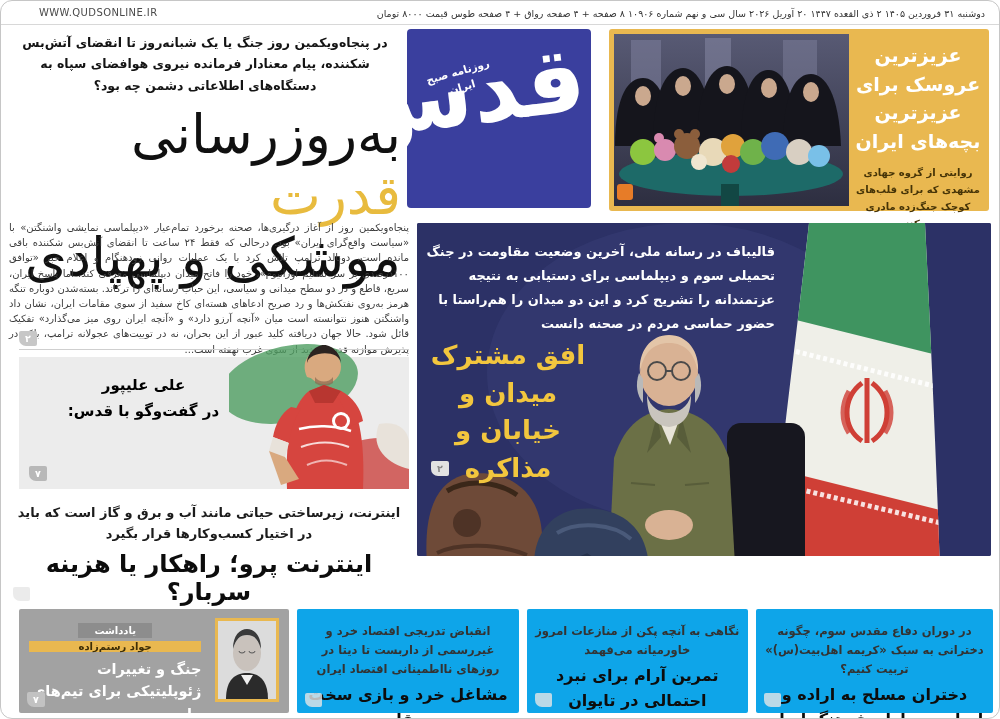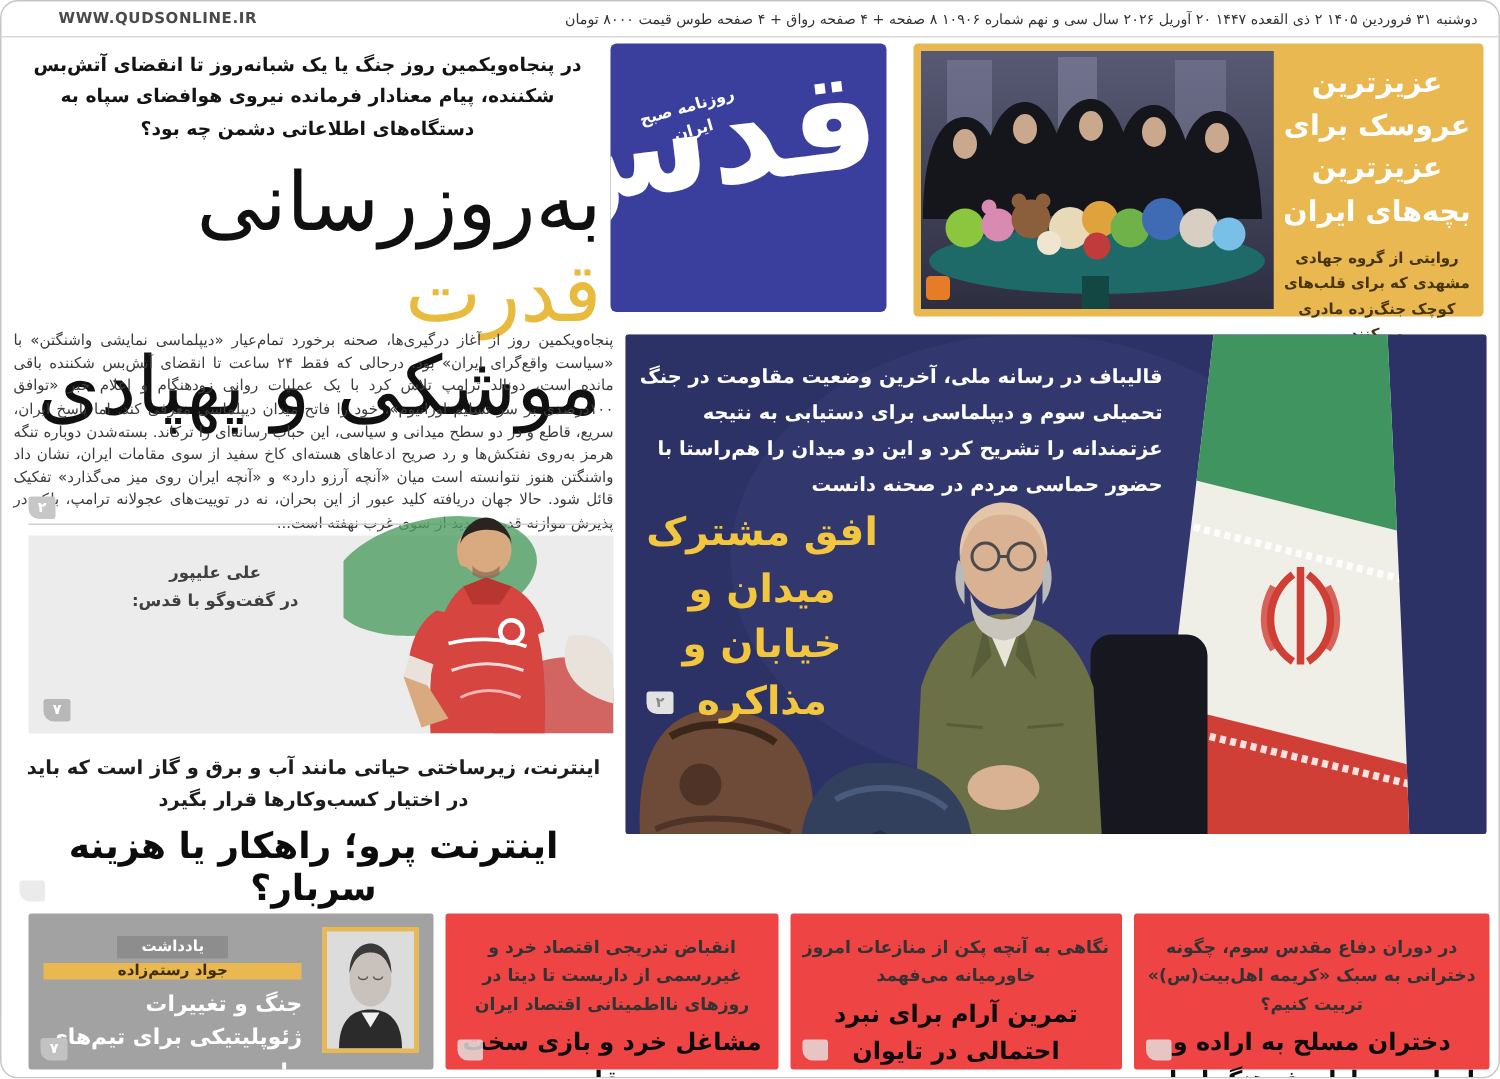--- a/index.html
+++ b/index.html
@@ -1,21 +1,21 @@
 <!DOCTYPE html>
 <html lang="fa"><head>
 <meta charset="utf-8">
 <style>
   html,body{margin:0;padding:0;background:#ffffff;}
   .page{position:relative;width:1000px;height:719px;background:#fff;
         font-family:"DejaVu Sans", sans-serif;direction:rtl;overflow:hidden;
         border:1px solid #c6c6c6;border-radius:12px;box-sizing:border-box;}
   
   .site-url{position:absolute;left:38px;top:6px;font-size:10px;color:#4a4a4a;
-            direction:ltr;letter-spacing:.4px;font-weight:bold;}
+            direction:ltr;letter-spacing:.4px;font-weight:normal;}
   .dateline{position:absolute;right:14px;top:7px;font-size:9.5px;color:#333;white-space:nowrap;}
   .topline{position:absolute;top:23px;left:0;right:0;height:1px;background:#d8d8d8;}
   
   .logo{position:absolute;top:28px;right:408px;width:184px;height:179px;background:#3a3f9e;
         border-radius:4px;overflow:hidden;color:#fff;}
   .logo-title{position:absolute;right:6px;top:18px;font-size:92px;font-weight:bold;
               transform:rotate(-7deg);line-height:1;}
   .logo-sub{position:absolute;left:14px;top:34px;width:78px;font-size:10.5px;font-weight:bold;
             text-align:center;line-height:1.55;transform:rotate(-16deg);}
   
@@ -38,38 +38,38 @@
   
   .badge{position:absolute;width:18px;height:15px;font-size:9.5px;font-weight:bold;color:#fff;
          background:#c7c7c7;display:flex;align-items:center;justify-content:center;
          border-radius:2px 2px 2px 7px;}
   .badge-light{background:#e2e2e2;color:#8a8a8a;}
   .watermark{position:absolute;width:17px;height:14px;background:#e6e6e6;opacity:.8;
              border-radius:2px 2px 2px 7px;}
   
   .alipour-card{position:absolute;left:18px;top:356px;width:390px;height:132px;background:#ececec;}
   .alipour-text{position:absolute;left:22px;top:16px;width:205px;text-align:center;}
-  .alipour-byline{font-size:11px;font-weight:bold;color:#404040;line-height:1.7;}
+  .alipour-byline{font-size:15px;font-weight:bold;color:#000000;line-height:1.7;}
   .alipour-headline{margin-top:7px;font-size:19.5px;font-weight:bold;color:#0e0e0e;line-height:1.6;}
   .player{position:absolute;left:228px;top:328px;width:180px;height:160px;z-index:3;}
   
   .internet{position:absolute;left:8px;top:501px;width:400px;text-align:center;}
   .internet-kicker{font-size:13px;font-weight:bold;color:#1c1c1c;line-height:1.65;}
   .internet-headline{margin-top:5px;font-size:24px;font-weight:bold;color:#0c0c0c;letter-spacing:-.5px;}
   
   .mainphoto{position:absolute;left:416px;top:222px;width:574px;height:333px;background:#2c3166;
              overflow:hidden;border-radius:2px;}
   .mainphoto svg{position:absolute;inset:0;}
   .gh-kicker{position:absolute;top:17px;right:216px;width:356px;text-align:right;color:#fff;
              font-size:13px;font-weight:bold;line-height:1.85;z-index:2;}
   .gh-headline{position:absolute;top:78px;left:12px;width:158px;text-align:center;color:#f2c63e;
                font-size:26px;font-weight:bold;line-height:1.45;z-index:2;margin-top:36px;}
   
   .bottomrow{position:absolute;left:18px;top:608px;width:974px;height:104px;display:flex;gap:8px;}
-  .news-card{background:#ef4444;text-align:center;padding:13px 8px 8px;box-sizing:border-box;
+  .news-card{background:#0ea5e9;text-align:center;padding:13px 8px 8px;box-sizing:border-box;
              position:relative;border-radius:2px;}
   .news-kicker{font-size:11.5px;font-weight:bold;color:#333;line-height:1.65;}
   .news-headline{font-size:16px;font-weight:bold;color:#0d0d0d;line-height:1.55;margin-top:4px;}
   .w-girls{width:240px;} .w-taiwan{width:224px;} .w-economy{width:224px;}
   .note-card{width:274px;background:#a2a2a2;position:relative;border-radius:2px;overflow:hidden;}
   .note-portrait{position:absolute;right:10px;top:9px;width:64px;height:84px;border:3px solid #e9b850;
                  background:#d9d9d9;box-sizing:border-box;}
   .note-content{position:absolute;right:88px;left:10px;top:10px;text-align:center;}
   .note-tag{display:inline-block;background:#8d8d8d;color:#fff;font-size:10px;font-weight:bold;
             padding:2px 16px;}

